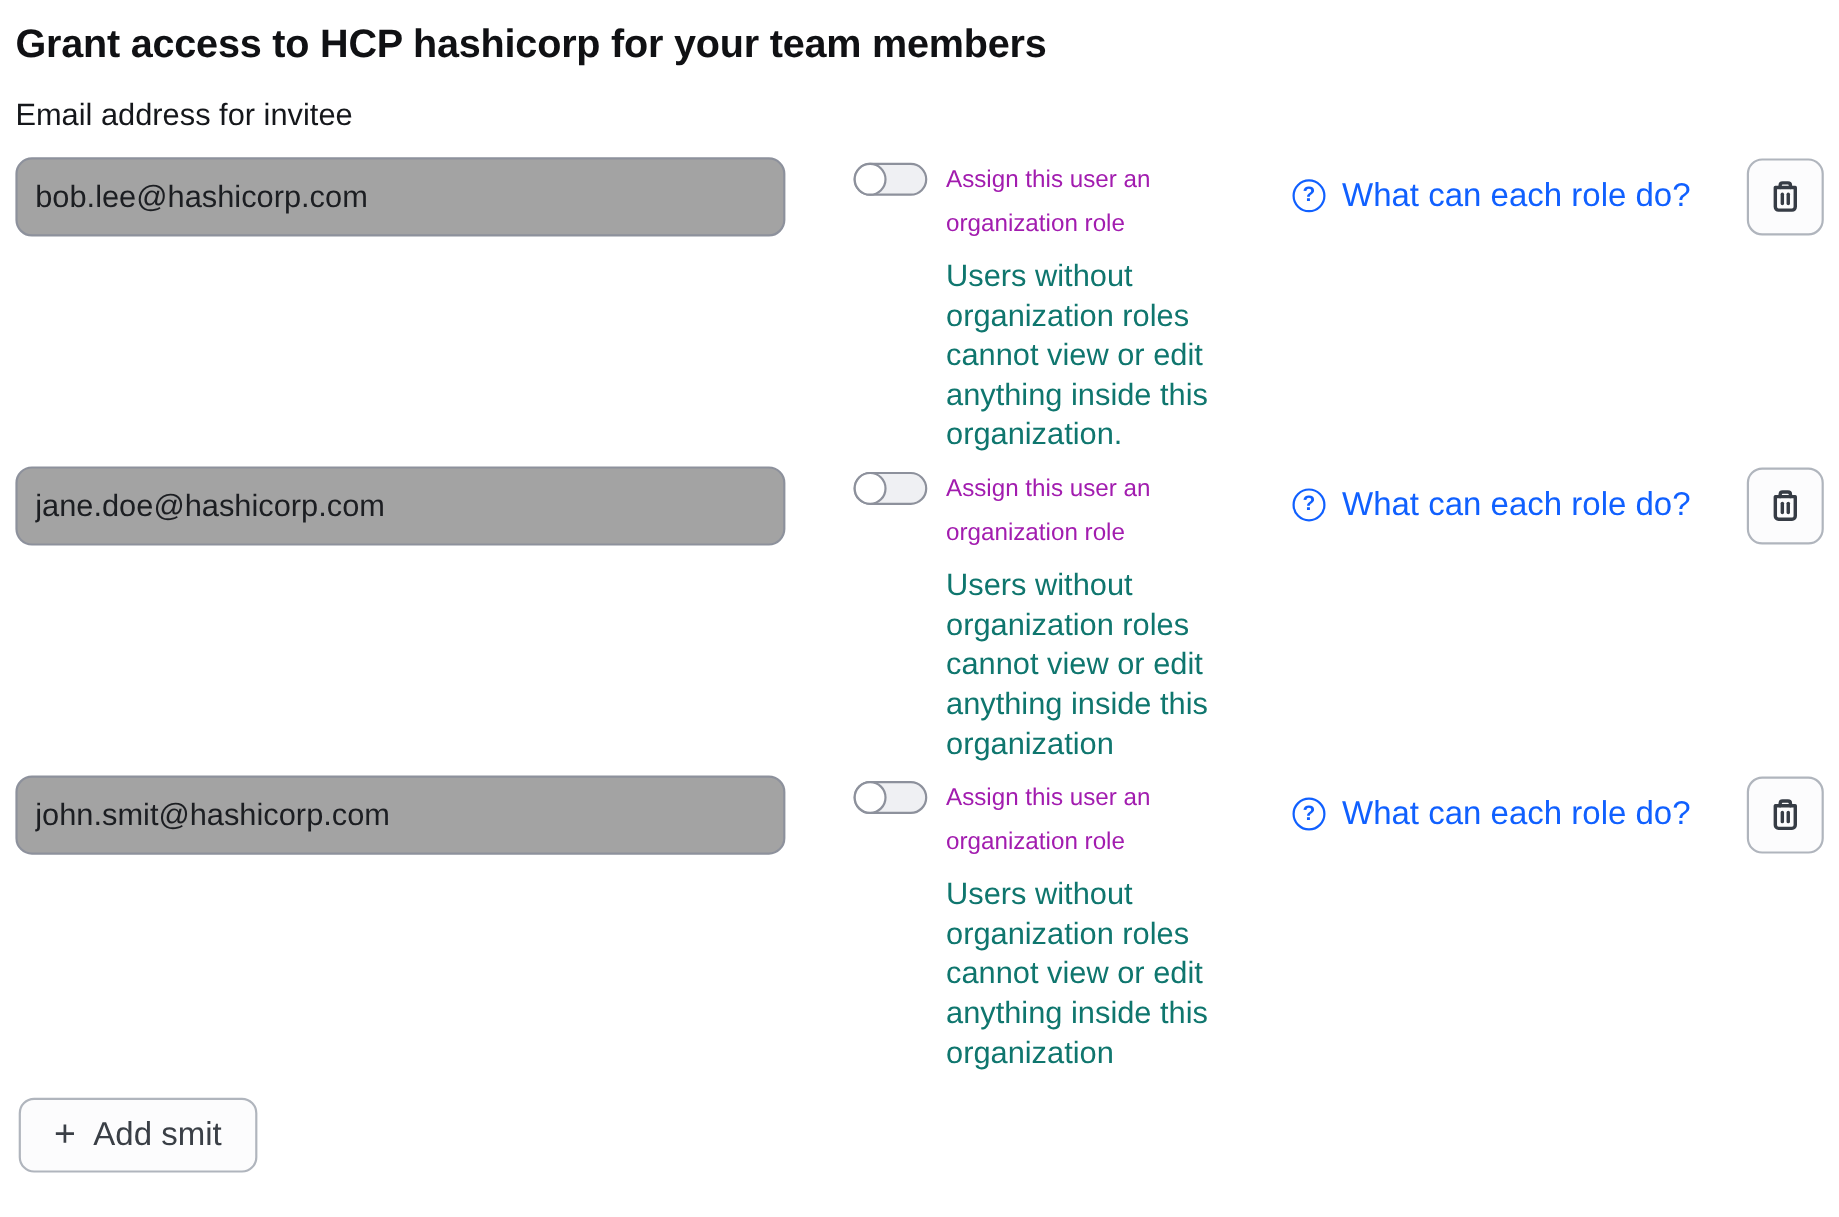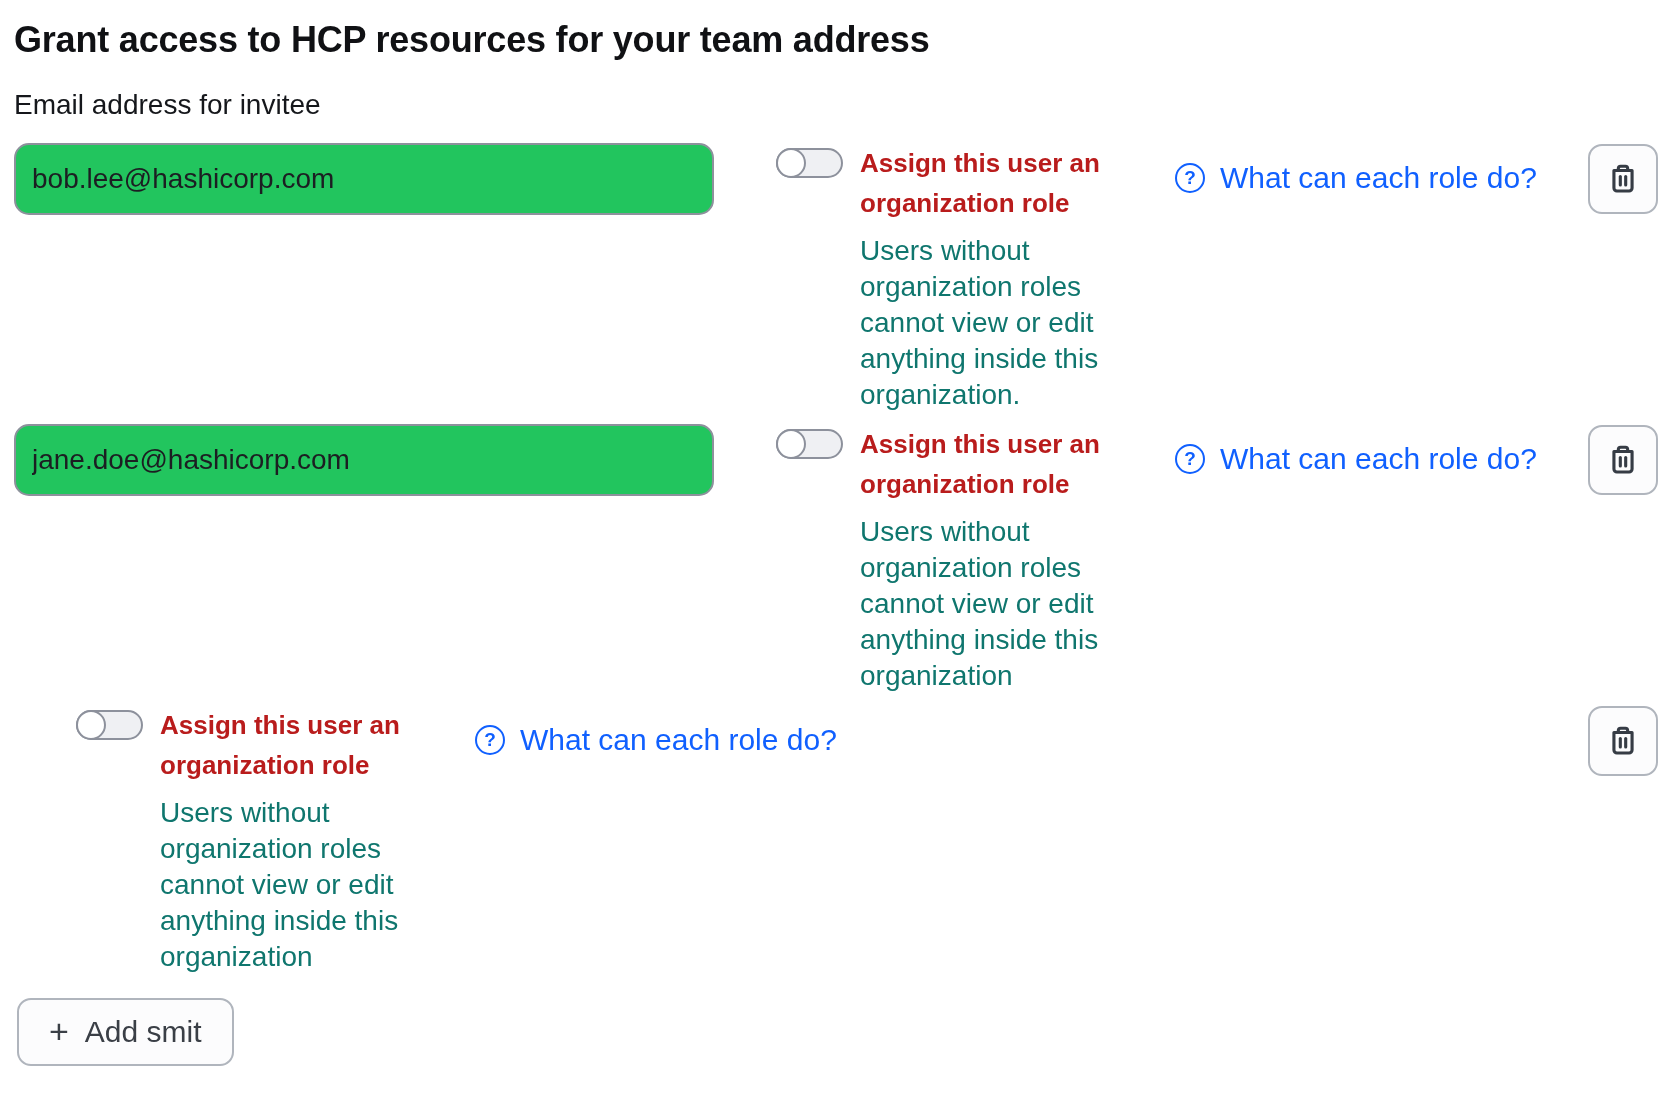--- a/index.html
+++ b/index.html
@@ -37,21 +37,21 @@
   .email-input {
     flex: none;
     width: 700px;
     height: 72px;
     border: 2px solid #8d919c;
     border-radius: 15px;
     padding: 0 20px 0 16px;
     font-family: inherit;
     font-size: 28px;
     color: #1c1e22;
-    background: #22c55e;
+    background: #a3a3a3;
     outline: none;
   }
   .toggle {
     flex: none;
     margin-left: 62px;
     margin-top: 5px;
     width: 67px;
     height: 30px;
     border: 2px solid #8d919c;
     border-radius: 17px;
@@ -69,24 +69,24 @@
     border: 2px solid #8d919c;
     border-radius: 50%;
     background: #ffffff;
   }
   .assign-col {
     flex: none;
     margin-left: 17px;
     width: 285px;
   }
   .assign-label {
-    font-size: 26px;
+    font-size: 22px;
     line-height: 40px;
-    font-weight: 700;
-    color: #b91c1c;
+    font-weight: 400;
+    color: #a21caf;
   }
   .helper-text {
     margin-top: 10px;
     font-size: 28px;
     line-height: 36px;
     color: #0f766e;
   }
   .link-col {
     flex: 1;
     margin-left: 30px;
@@ -158,21 +158,21 @@
     line-height: 1;
     margin-top: -3px;
     color: #3a3f46;
   }
 </style>
 </head>
 <body>
 
 
 
-<h1 class="page-title">Grant access to HCP resources for your team address</h1>
+<h1 class="page-title">Grant access to HCP hashicorp for your team members</h1>
 
 <div class="field-label">Email address for invitee</div>
 
 <div class="rows" id="rows">
   <div class="row">
     <input class="email-input" type="text" value="bob.lee@hashicorp.com" style="">
     <button class="toggle" role="switch" aria-checked="false">
       <span class="knob"></span>
     </button>
     <div class="assign-col">
@@ -214,20 +214,21 @@
       <svg viewBox="0 0 24 24" fill="none" stroke="currentColor" stroke-width="2.2" stroke-linecap="round" stroke-linejoin="round">
         <path d="M8.7 6V4.6c0-.9.7-1.6 1.6-1.6h3.4c.9 0 1.6.7 1.6 1.6V6"></path>
         <path d="M5.6 6h12.8v12.4a2.1 2.1 0 0 1-2.1 2.1H7.7a2.1 2.1 0 0 1-2.1-2.1V6z"></path>
         <path d="M10.1 10.3v5.9"></path>
         <path d="M13.9 10.3v5.9"></path>
       </svg>
     </button>
   </div>
 
   <div class="row">
+    <input class="email-input" type="text" value="john.smit@hashicorp.com" style="">
     <button class="toggle" role="switch" aria-checked="false">
       <span class="knob"></span>
     </button>
     <div class="assign-col">
       <div class="assign-label">Assign this user an organization role</div>
       <div class="helper-text">Users without organization roles cannot view or edit anything inside this organization</div>
     </div>
     <div class="link-col">
       <a class="role-link" href="#">
         <span class="q-icon">?</span>

